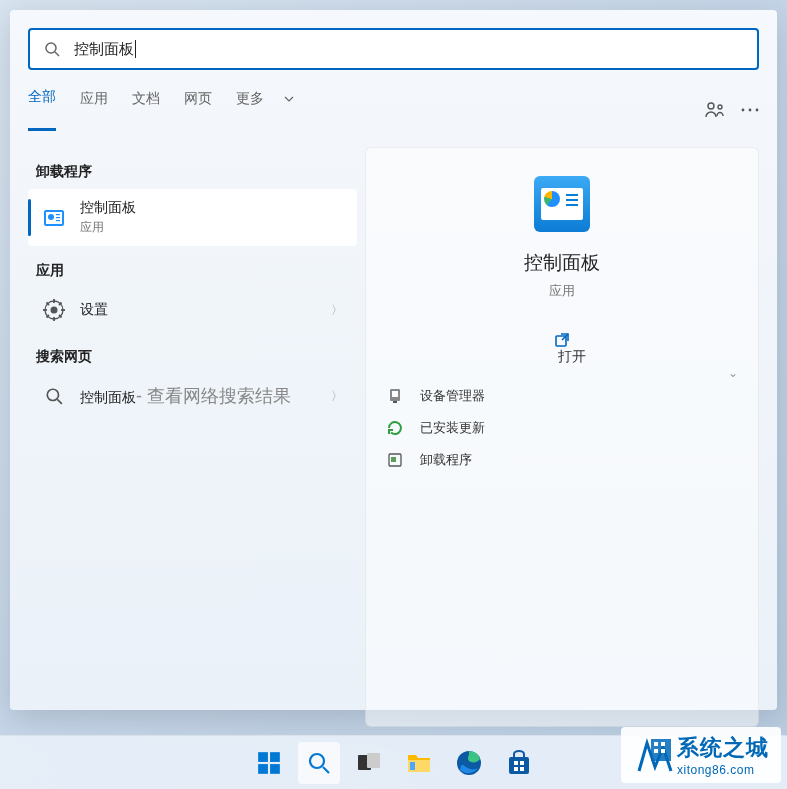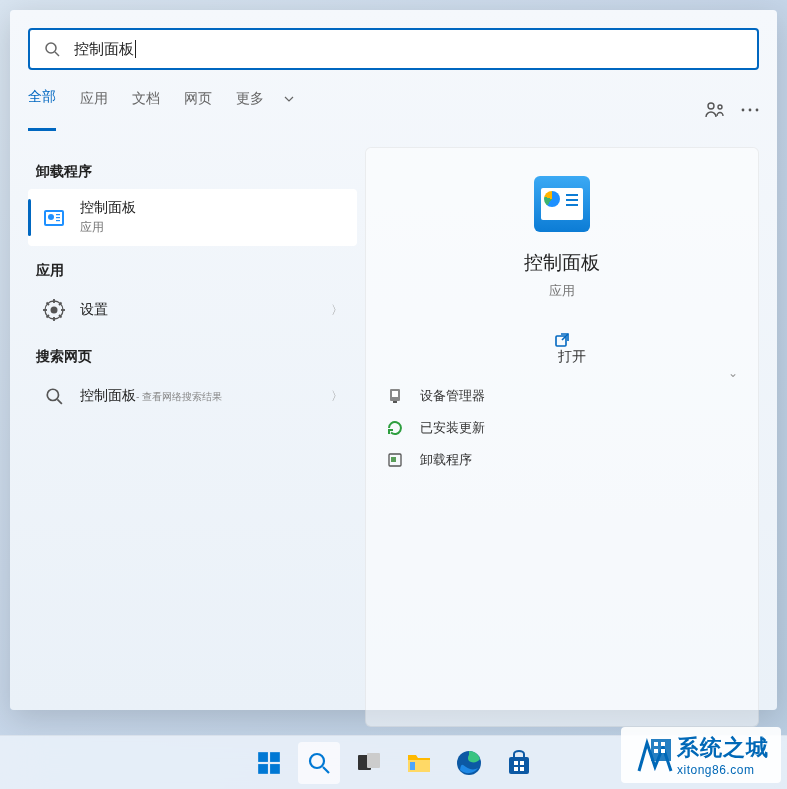--- a/index.html
+++ b/index.html
@@ -25,21 +25,21 @@
     
     .section-header { font-size: 14px; font-weight: 600; color: #222; margin: 16px 0 8px 8px; }
     
     .result-item { display: flex; align-items: center; padding: 10px 14px; border-radius: 4px; position: relative; cursor: pointer; }
     .result-item.active { background: #fff; }
     .result-item.active::before { content: ""; position: absolute; left: 0; top: 10px; bottom: 10px; width: 3px; background: #0067c0; border-radius: 2px; }
     .result-icon { width: 24px; height: 24px; flex-shrink: 0; display: flex; align-items: center; justify-content: center; }
     .result-text { margin-left: 14px; flex: 1; }
     .result-title { font-size: 14px; color: #222; }
     .result-sub { font-size: 12px; color: #777; margin-top: 2px; }
-    .result-extra { font-size: 10px; color: #888; }
+    .result-extra { font-size: 18px; color: #888; }
     .chevron { color: #999; font-size: 12px; }
     
     .detail-icon-wrap { display: flex; justify-content: center; margin-bottom: 18px; }
     .detail-icon { width: 56px; height: 56px; background: linear-gradient(180deg, #3ba9f4, #0c7cd5); border-radius: 6px; display: flex; align-items: center; justify-content: center; position: relative; }
     .detail-title { text-align: center; font-size: 19px; color: #222; }
     .detail-sub { text-align: center; font-size: 13px; color: #777; margin-top: 6px; }
     
     .detail-row { display: flex; align-items: center; margin-top: 32px; cursor: pointer; flex-direction: column; }
     .open-icon { width: 16px; height: 16px; color: #0067c0; }
     .detail-row-label { margin-left: 20px; font-size: 14px; color: #333; }

